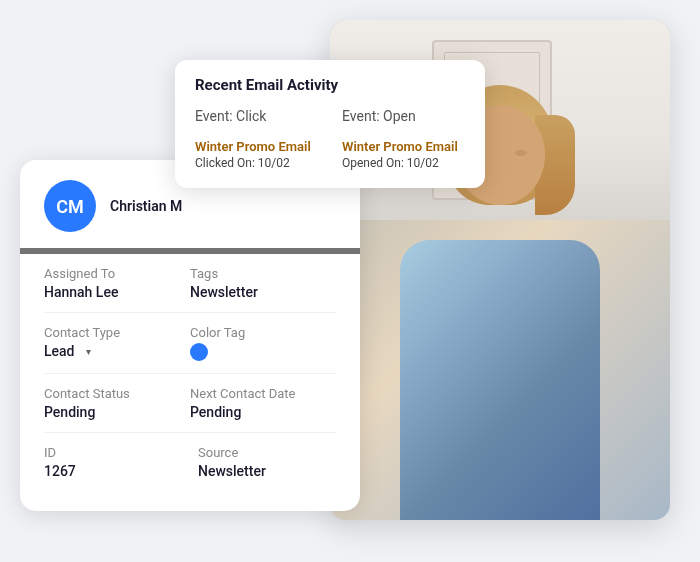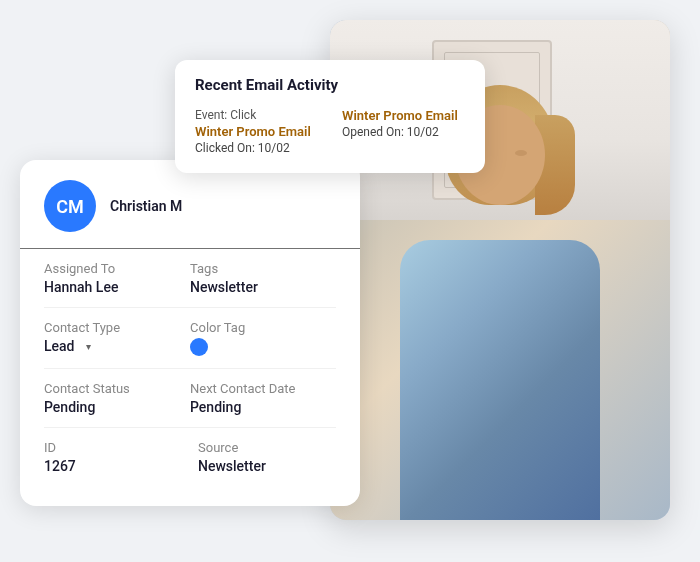--- a/index.html
+++ b/index.html
@@ -138,21 +138,21 @@
       border-radius: 16px;
       box-shadow: 0 4px 24px rgba(0,0,0,0.12);
       padding: 0 0 20px 0;
       z-index: 10;
     }
 
     .contact-header {
       display: flex;
       align-items: center;
       padding: 20px 24px 16px 24px;
-      border-bottom: 1px solid #737373;
+      border-bottom: 6px solid #737373;
     }
 
     .avatar {
       width: 52px;
       height: 52px;
       border-radius: 50%;
       background: #2979ff;
       display: flex;
       align-items: center;
       justify-content: center;
@@ -246,23 +246,23 @@
     .email-events {
       display: flex;
       gap: 24px;
     }
 
     .event-col {
       flex: 1;
     }
 
     .event-type {
-      font-size: 12px;
+      font-size: 14px;
       color: #555;
-      margin-bottom: 2px;
+      margin-bottom: 15px;
     }
 
     .event-subject {
       font-size: 13px;
       font-weight: 600;
       color: #a16207;
       margin-bottom: 2px;
     }
 
     .event-date {
@@ -295,20 +295,21 @@
 
   <div class="email-popup">
     <div class="popup-title">Recent Email Activity</div>
     <div class="email-events">
       <div class="event-col">
         <div class="event-type">Event: Click</div>
         <div class="event-subject">Winter Promo Email</div>
         <div class="event-date">Clicked On: 10/02</div>
       </div>
       <div class="event-col">
+        <div class="event-type">Event: Open</div>
         <div class="event-subject">Winter Promo Email</div>
         <div class="event-date">Opened On: 10/02</div>
       </div>
     </div>
   </div>
 
   <div class="contact-card">
     <div class="contact-header">
       <div class="avatar">CM</div>
       <div class="contact-name">Christian M</div>

